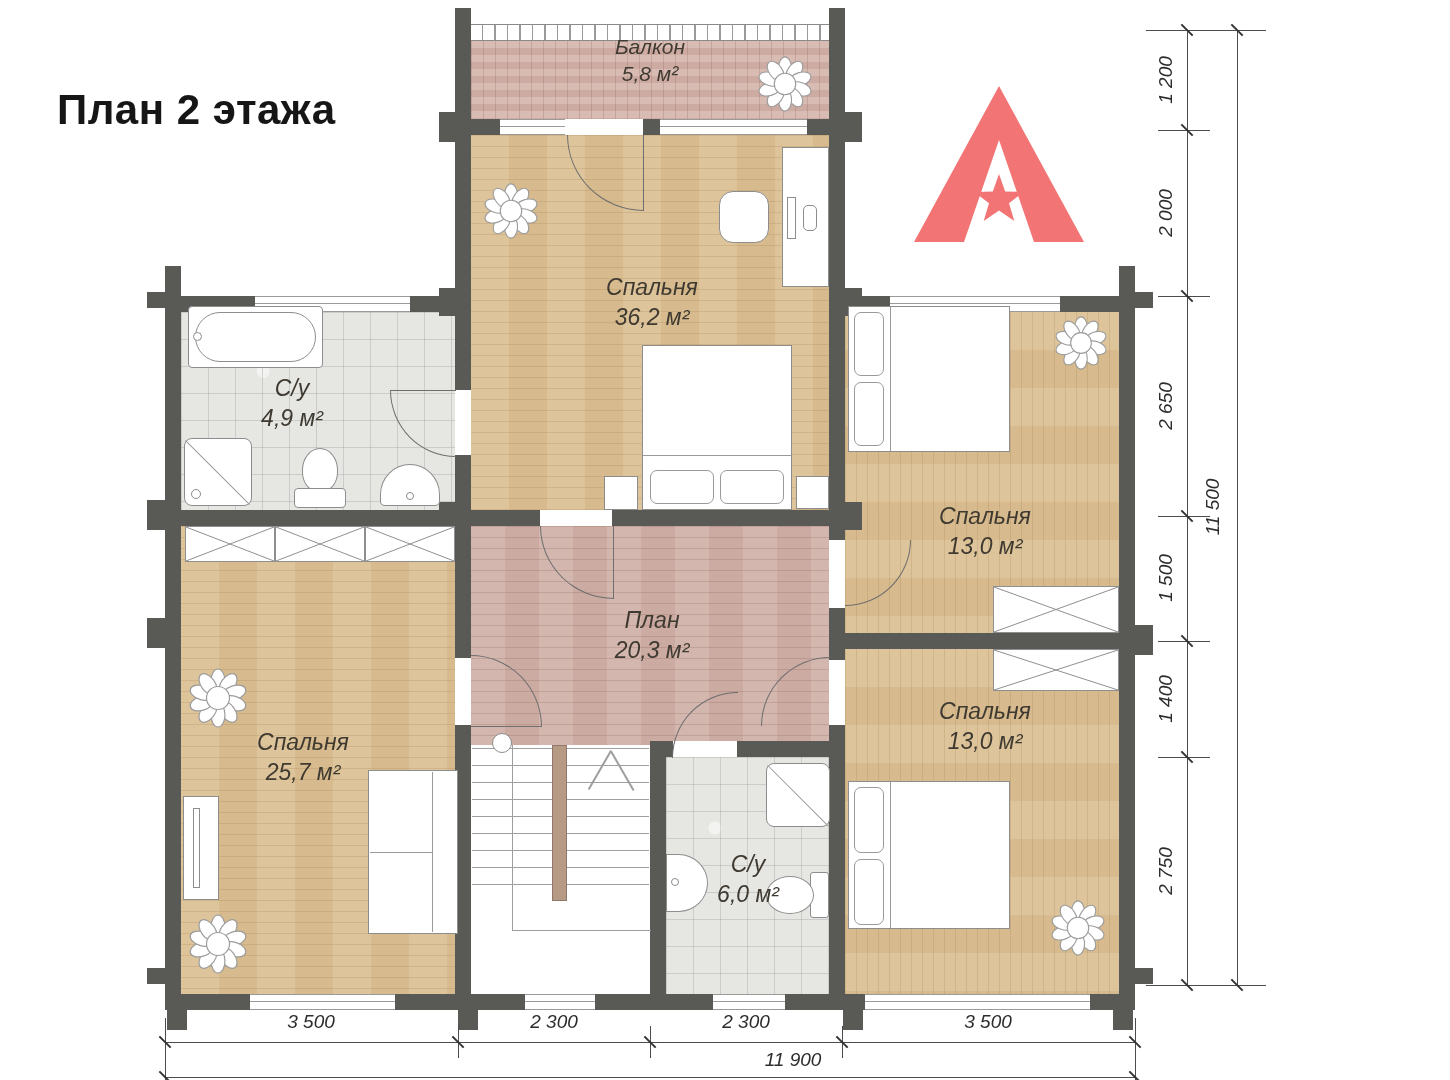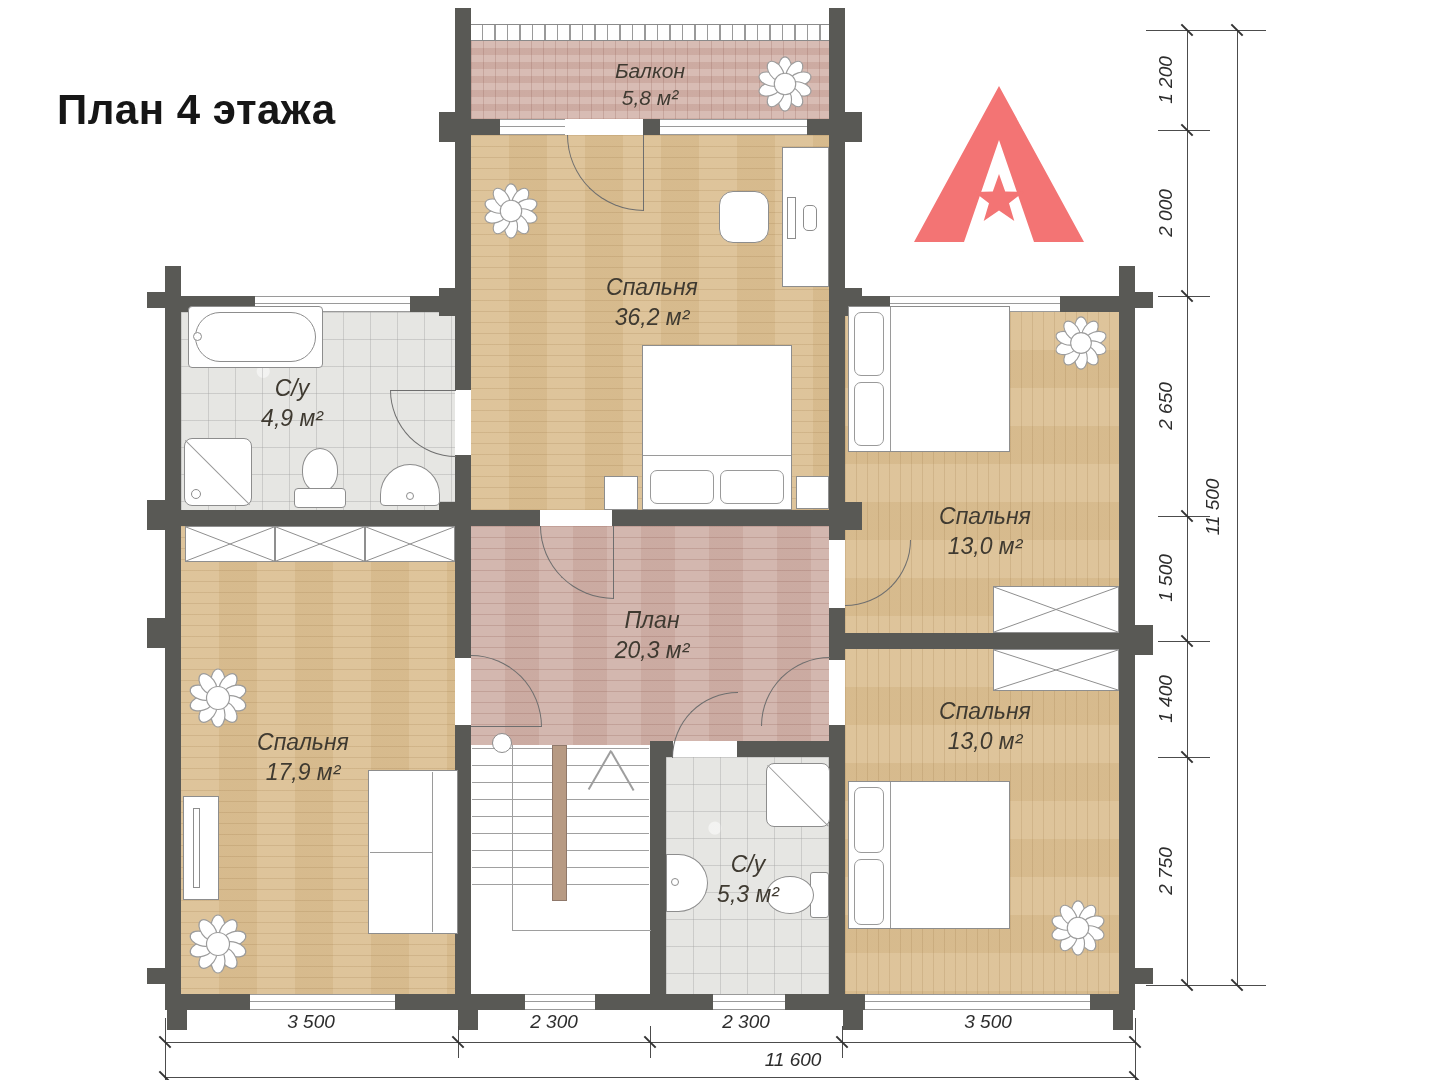--- a/index.html
+++ b/index.html
@@ -84,21 +84,21 @@
       <ellipse cx="30" cy="13" rx="7" ry="12" transform="rotate(180 30 30)"></ellipse>
       <ellipse cx="30" cy="13" rx="7" ry="12" transform="rotate(216 30 30)"></ellipse>
       <ellipse cx="30" cy="13" rx="7" ry="12" transform="rotate(252 30 30)"></ellipse>
       <ellipse cx="30" cy="13" rx="7" ry="12" transform="rotate(288 30 30)"></ellipse>
       <ellipse cx="30" cy="13" rx="7" ry="12" transform="rotate(324 30 30)"></ellipse>
       <circle cx="30" cy="30" r="11.5"></circle>
     </g>
   </defs>
 </svg>
 
-<h1 class="title">План 4 этажа</h1>
+<h1 class="title">План 2 этажа</h1>
 
 <svg class="abs" style="left:912px;top:82px;z-index:8" width="175" height="168" viewBox="0 0 175 168">
   <polygon points="87,4 172,160 122,160 87,58 52,160 2,160" fill="#f37474"></polygon>
   <polygon points="87,92 93.2,109.5 111.7,110 97,121.2 102.3,139 87,128.5 71.7,139 77,121.2 62.3,110 80.8,109.5" fill="#f37474"></polygon>
   <text transform="translate(107,40) rotate(60)" fill="#ffffff" font-family="Liberation Serif, serif" font-size="14" letter-spacing="3">ALMAZ WOOD</text>
 </svg>
 
 <div class="abs" style="left:0;top:0;width:1450px;height:1080px">
 
   <div class="floor wood-pink-v" style="left:471px;top:41px;width:358px;height:78px"></div>
@@ -271,21 +271,21 @@
       <use href="#flower"></use>
     </svg>
 
   <div class="steps" style="left:472px;top:748px;width:177px;height:153px"></div>
   <div class="railedge" style="left:512px;top:745px;width:138px;height:185px"></div>
   <div class="stringer" style="left:552px;top:745px;width:15px;height:156px"></div>
   <div class="abar" style="left:612px;top:751px;transform:rotate(120deg)"></div>
   <div class="abar" style="left:612px;top:751px;transform:rotate(60deg)"></div>
   <div class="dot" style="left:492px;top:733px;width:20px;height:20px;z-index:5"></div>
 
-  <div class="rlabel small" style="left:650px;top:84px">
+  <div class="rlabel small" style="left:650px;top:60px">
     <div>Балкон</div>
     <div>5,8 м²</div>
   </div>
   <div class="rlabel" style="left:652px;top:303px">
     <div>Спальня</div>
     <div>36,2 м²</div>
   </div>
   <div class="rlabel" style="left:292px;top:404px">
     <div>С/у</div>
     <div>4,9 м²</div>
@@ -293,25 +293,25 @@
   <div class="rlabel" style="left:985px;top:532px">
     <div>Спальня</div>
     <div>13,0 м²</div>
   </div>
   <div class="rlabel" style="left:652px;top:636px">
     <div>План</div>
     <div>20,3 м²</div>
   </div>
   <div class="rlabel" style="left:303px;top:758px">
     <div>Спальня</div>
-    <div>17,9 м²</div>
+    <div>25,7 м²</div>
   </div>
   <div class="rlabel" style="left:748px;top:880px">
     <div>С/у</div>
-    <div>5,3 м²</div>
+    <div>6,0 м²</div>
   </div>
   <div class="rlabel" style="left:985px;top:727px">
     <div>Спальня</div>
     <div>13,0 м²</div>
   </div>
 
   <div class="dline" style="left:1187px;top:30px;width:1px;height:955px"></div>
   <div class="dline" style="left:1237px;top:30px;width:1px;height:955px"></div>
   <div class="dline" style="left:1146px;top:30px;width:120px;height:1px"></div>
   <div class="dline" style="left:1146px;top:985px;width:120px;height:1px"></div>
@@ -348,15 +348,15 @@
   <div class="tick" style="left:450px;top:1041px"></div>
   <div class="tick" style="left:642px;top:1041px"></div>
   <div class="tick" style="left:834px;top:1041px"></div>
   <div class="tick" style="left:1127px;top:1041px"></div>
   <div class="tick" style="left:157px;top:1076px"></div>
   <div class="tick" style="left:1127px;top:1076px"></div>
   <div class="dlab" style="left:311px;top:1022px">3 500</div>
   <div class="dlab" style="left:554px;top:1022px">2 300</div>
   <div class="dlab" style="left:746px;top:1022px">2 300</div>
   <div class="dlab" style="left:988px;top:1022px">3 500</div>
-  <div class="dlab" style="left:793px;top:1060px">11 600</div>
+  <div class="dlab" style="left:793px;top:1060px">11 900</div>
 
 </div>
 
 </body></html>

